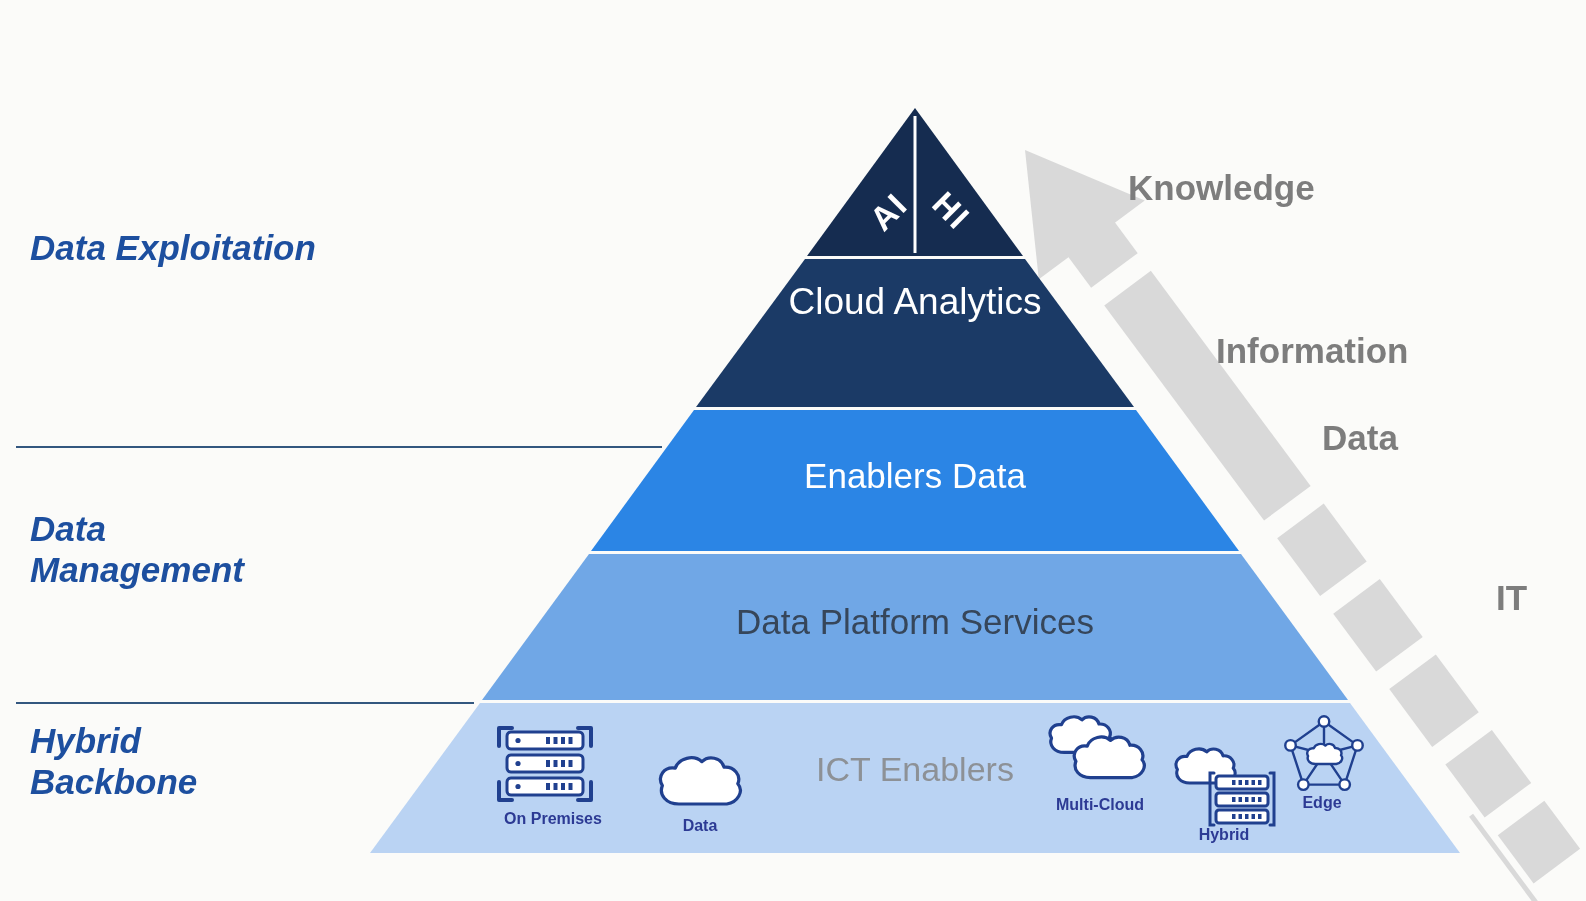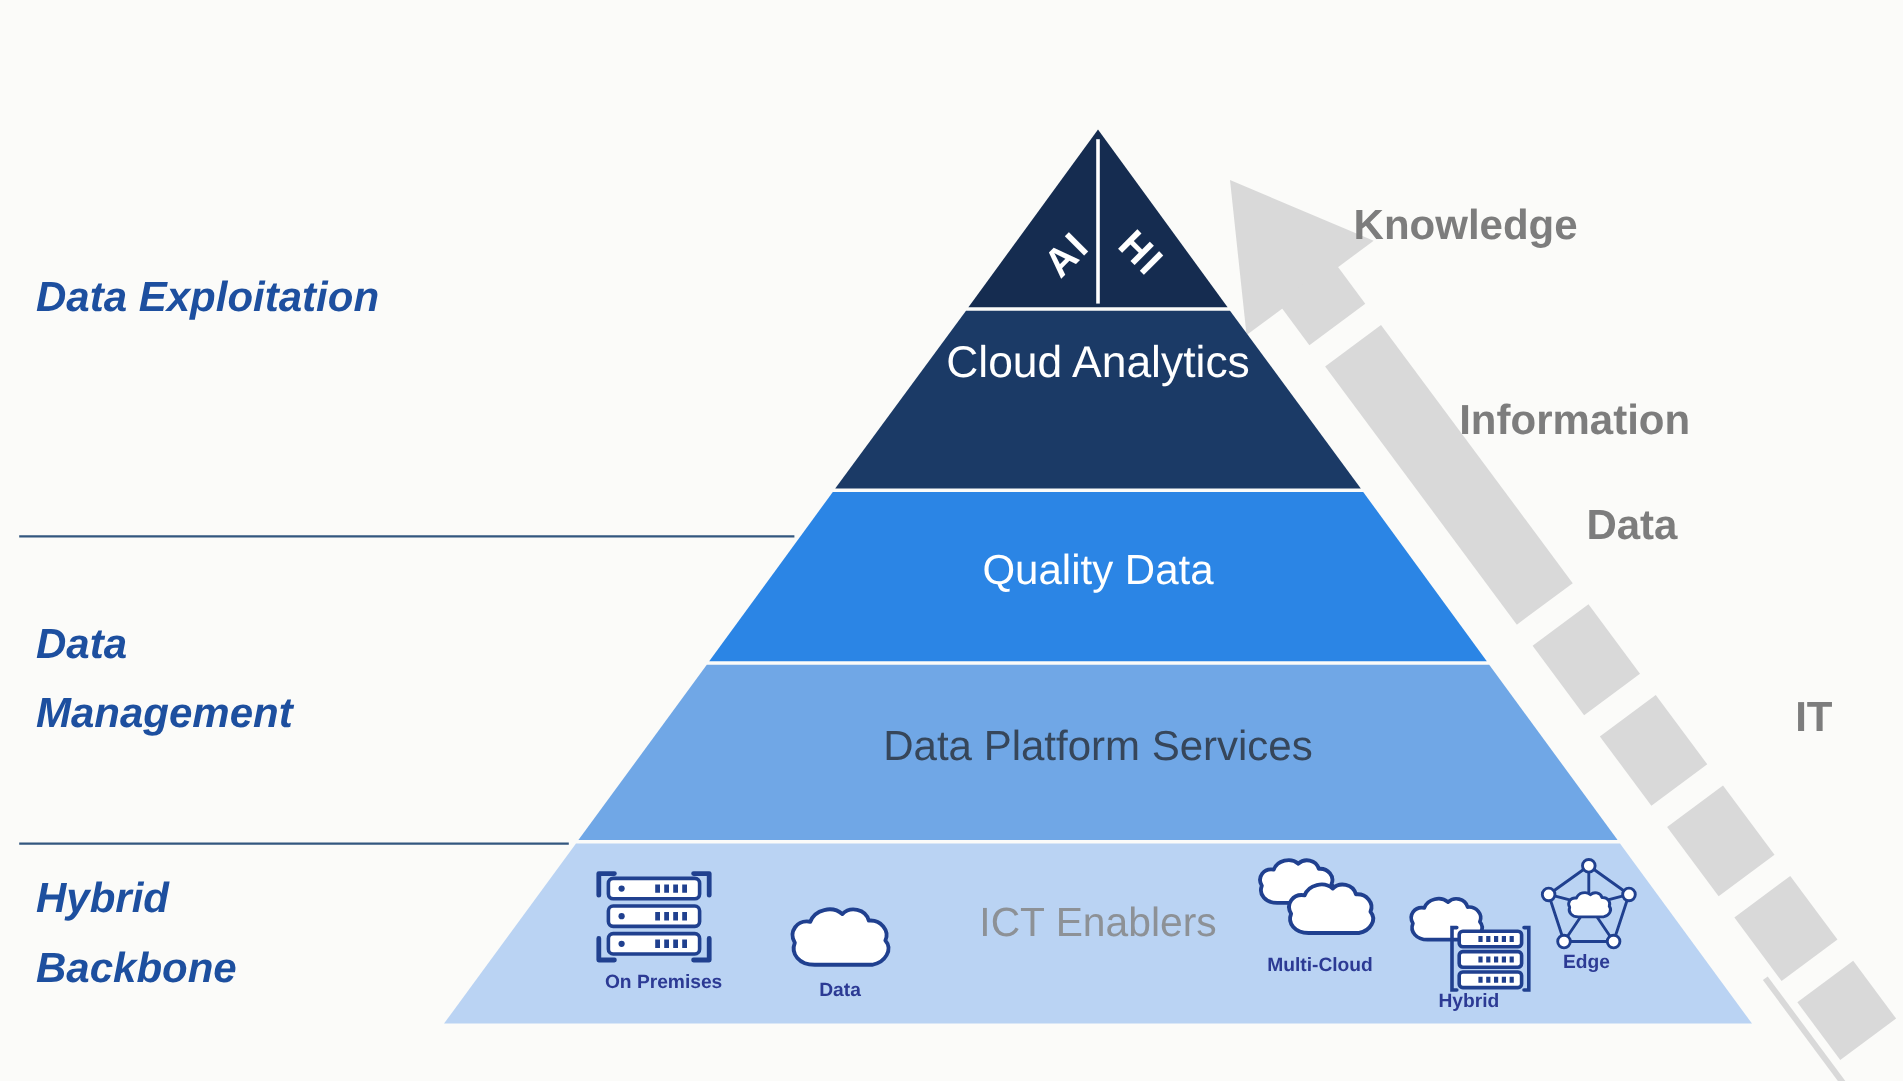--- a/index.html
+++ b/index.html
@@ -7,21 +7,21 @@
     position:relative; width:1586px; height:901px; overflow:hidden;
     background:#fbfbf9;
     font-family:"Liberation Sans", sans-serif;
   }
   .layer{position:absolute; left:0; top:0;}
   svg.icon{position:absolute;}
   .txt{position:absolute; white-space:pre-line;}
 
   .left-label{
     color:var(--left-label,#1d4f9f); font-weight:bold; font-style:italic;
-    font-size:35px; line-height:58px;
+    font-size:35px; line-height:41px;
   }
   .lbl-exploitation{left:30px; top:226px; width:420px; line-height:44px;}
   .lbl-management{left:30px; top:508px; width:290px;}
   .lbl-backbone{left:30px; top:720px; width:240px;}
 
   .gray-label{color:var(--gray-text,#7d7d7d); font-weight:bold; font-size:35px;}
   .lbl-knowledge{left:1128px; top:168px;text-align:center;}
   .lbl-information{left:1216px; top:286px;margin-top:45px;}
   .lbl-data{left:1322px; top:418px;}
   .lbl-it{left:1452px; top:578px;margin-left:44px;}
@@ -86,21 +86,21 @@
   </svg>
 
   <div class="txt left-label lbl-exploitation">Data Exploitation</div>
   <div class="txt left-label lbl-management">Data Management</div>
   <div class="txt left-label lbl-backbone">Hybrid Backbone</div>
 
   <div class="txt apex-txt apex-ai">AI</div>
   <div class="txt apex-txt apex-hi">HI</div>
 
   <div class="txt band-label lbl-analytics">Cloud Analytics</div>
-  <div class="txt band-label lbl-quality">Quality Data</div>
+  <div class="txt band-label lbl-quality">Enablers Data</div>
   <div class="txt band-label lbl-platform">Data Platform Services</div>
   <div class="txt band-label lbl-ict">ICT Enablers</div>
 
   <div class="txt gray-label lbl-knowledge">Knowledge</div>
   <div class="txt gray-label lbl-information">Information</div>
   <div class="txt gray-label lbl-data">Data</div>
   <div class="txt gray-label lbl-it">IT</div>
 
   <svg class="icon" style="left:490px;top:723px;width:110px;height:82px" viewBox="0 0 110 82">
     <g fill="none" style="stroke:var(--icon-navy,#20408f)" stroke-width="4" stroke-linecap="round" stroke-linejoin="round">

